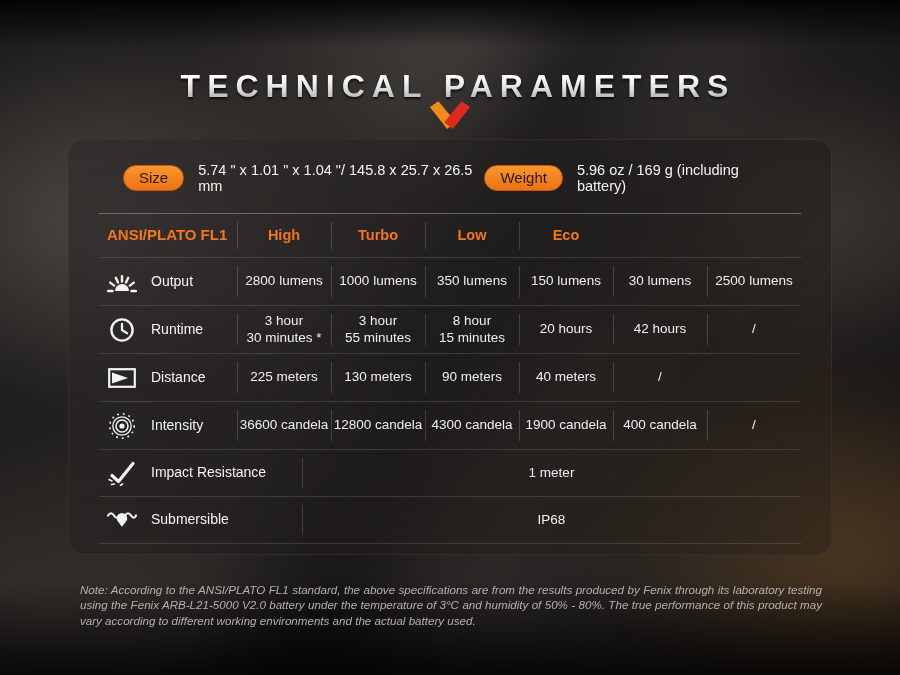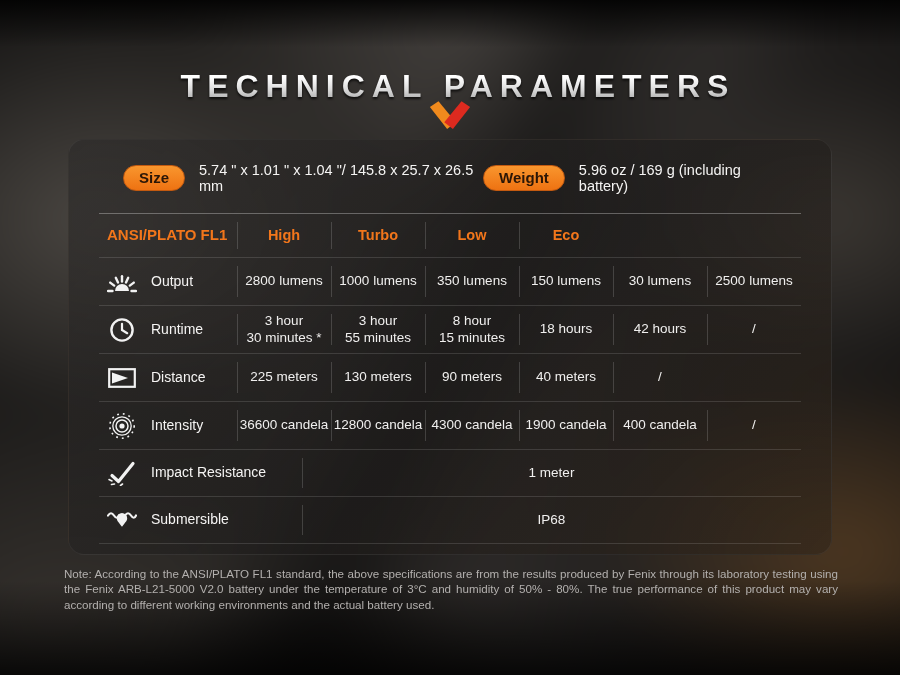--- a/index.html
+++ b/index.html
@@ -50,21 +50,21 @@
   }
   .dims{
     height:71px;display:flex;align-items:center;justify-content:space-between;
     padding:2px 22px 0 24px;
   }
   .dim-group{display:flex;align-items:center;}
   .pill{
     display:inline-block;padding:3px 15px 4px 15px;border-radius:15px;
     background:linear-gradient(180deg,#f9962e,#ee7212);
     border:1px solid #c35a10;
-    color:#2b1606;font-weight:700;font-size:15px;margin-right:14px;
+    color:#2b1606;font-weight:400;font-size:15px;margin-right:14px;
   }
   .dim-value{color:#f5f4f3;font-size:14.5px;}
   .spec-table{border-top:1px solid rgba(255,255,255,0.30);}
   .row{
     display:grid;grid-template-columns:138px repeat(6,1fr);
     border-bottom:1px solid rgba(255,255,255,0.13);
     height:47px;align-items:center;
   }
   .row.thead{height:43px;}
   .row.span-row{grid-template-columns:203px 1fr;height:46px;}
@@ -80,21 +80,21 @@
     font-size:14px;color:#f5f4f3;white-space:normal;}
   .thead .cell{font-weight:700;font-size:14.5px;color:#f2761b;}
   .thead .label-cell{font-size:15px;padding-left:8px;}
   .icon-box{width:34px;display:flex;justify-content:center;align-items:center;flex:0 0 34px;}
   .icon-box svg{display:block;}
   
   .notes{
     position:absolute;top:566px;left:64px;width:774px;
     color:#b3b0ae;font-size:11.6px;line-height:15.4px;text-align:justify;
   }
-  .notes p{margin:0;}
+  .notes p{margin:16px;font-style:italic;}
 </style>
 </head>
 <body>
 
 <div class="stage">
   <div class="bg"></div>
   <div class="vignette"></div>
 
   <h1 class="title">TECHNICAL PARAMETERS</h1>
 
@@ -160,21 +160,21 @@
             </svg>
           </span>
           <span>Runtime</span>
         </div>
         <div class="cell">3 hour
 30 minutes *</div>
         <div class="cell">3 hour
 55 minutes</div>
         <div class="cell">8 hour
 15 minutes</div>
-        <div class="cell">18 hours</div>
+        <div class="cell">20 hours</div>
         <div class="cell">42 hours</div>
         <div class="cell">/</div>
       </div>
 
       <div class="row">
         <div class="cell label-cell">
           <span class="icon-box">
             <svg width="28" height="20" viewBox="0 0 28 20">
               <rect x="1.2" y="1.2" width="25.6" height="17.6" fill="none" stroke="#f2f2f2" stroke-width="2.2"></rect>
               <polygon points="4,4.5 4,15.5 20,10" fill="#f2f2f2"></polygon>

